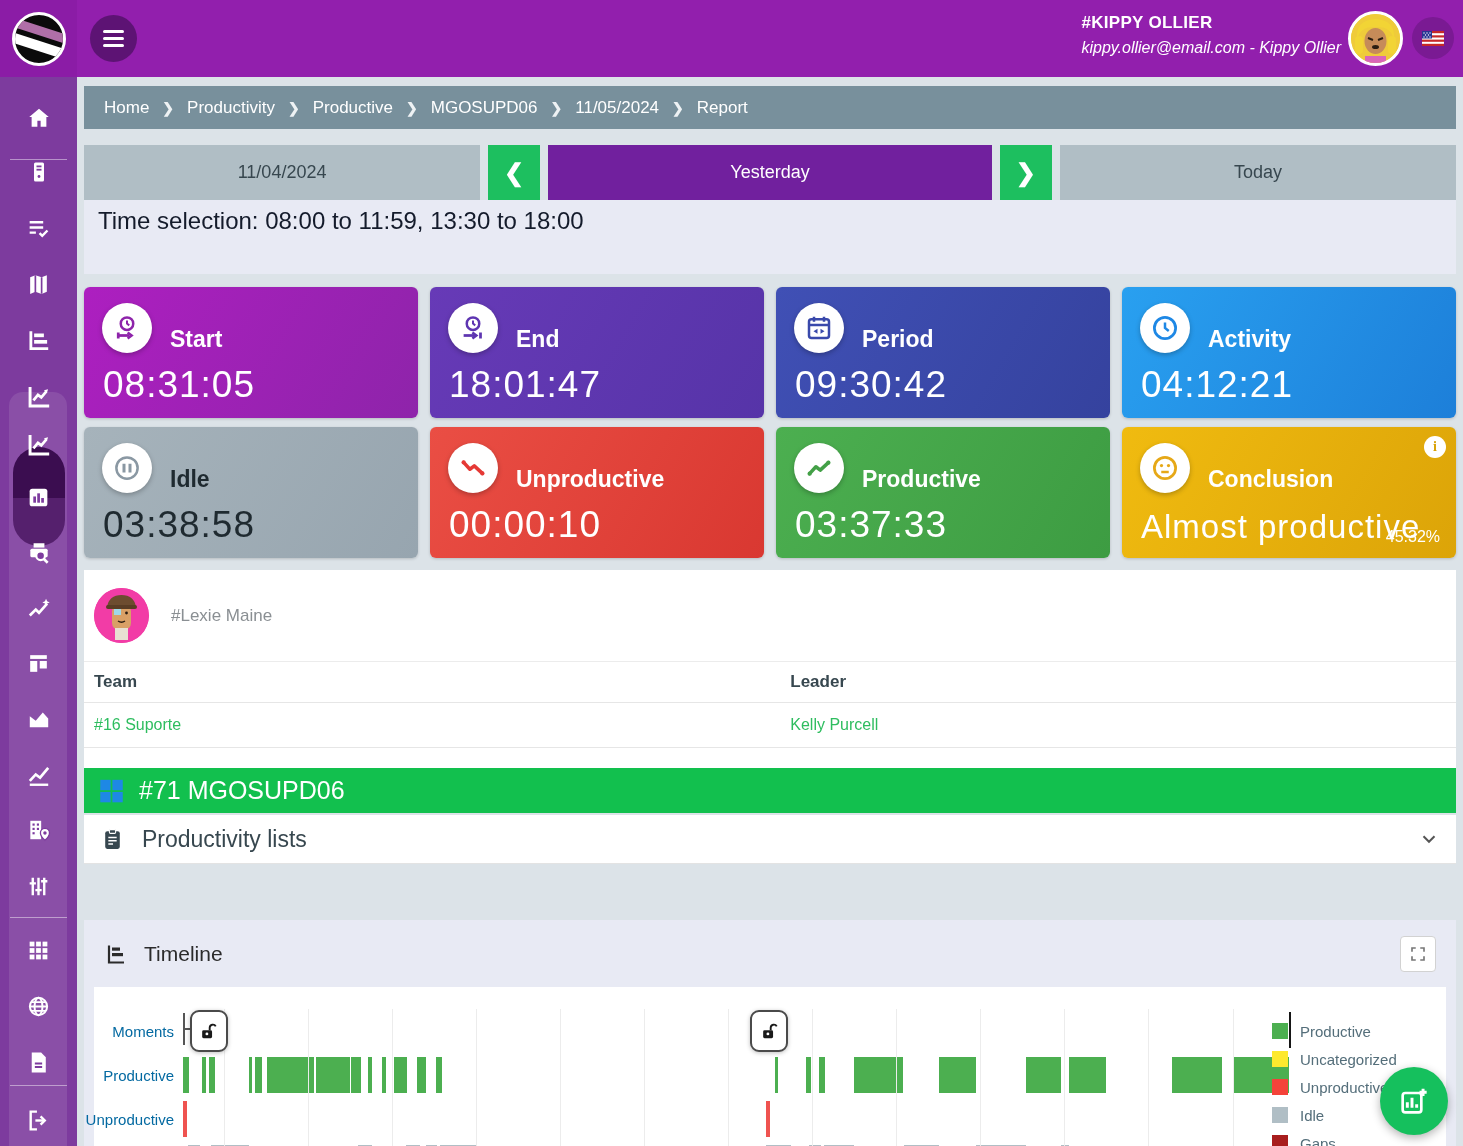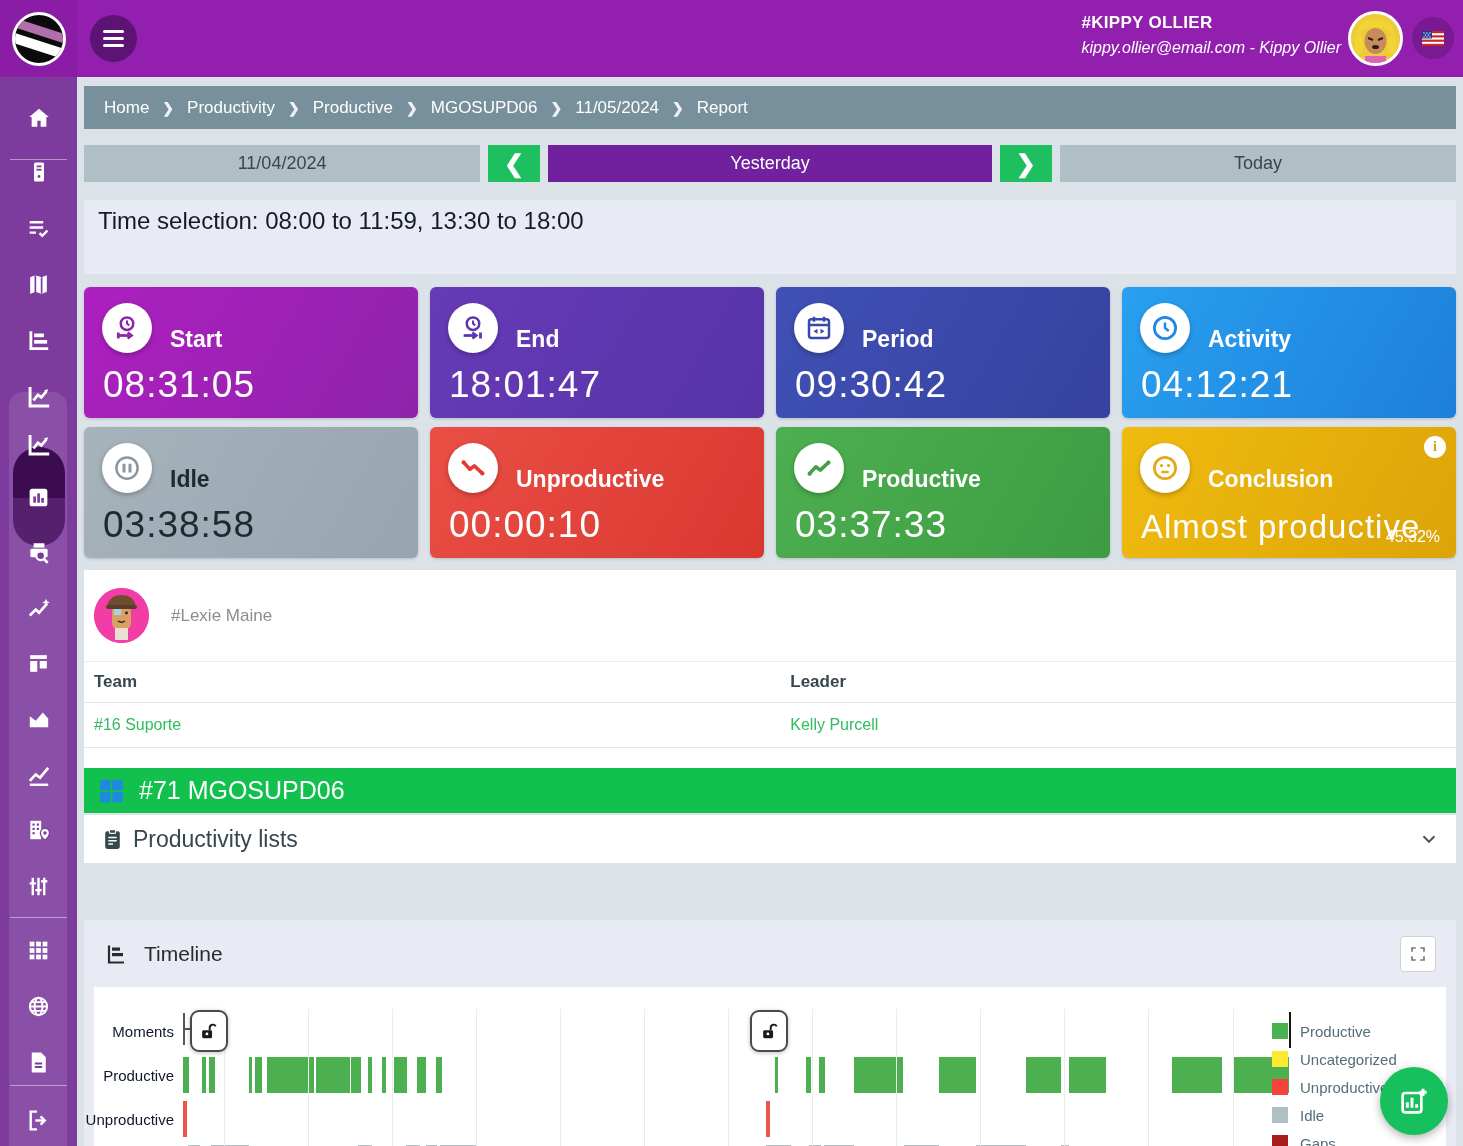--- a/index.html
+++ b/index.html
@@ -27,21 +27,21 @@
   .side-item { position:absolute; left:0; width:77px; height:50px; display:flex; align-items:center; justify-content:center; cursor:pointer; }
   .pill-a { position:absolute; left:13px; top:370px; width:52px; height:51px; background:#3b0d50; border-radius:26px 26px 0 0; }
   .pill-b { position:absolute; left:13px; top:421px; width:52px; height:48px; background:#55206d; border-radius:0 0 26px 26px; }
 
   
   .main { position:absolute; left:77px; top:77px; width:1386px; height:1069px; }
   .breadcrumb { position:absolute; left:7px; right:7px; top:9px; height:43px; background:#78909c; display:flex; align-items:center; padding:0 20px; gap:13px; color:#fff; font-size:17px; }
   .breadcrumb .sep { color:#eef2f4; font-size:14px; font-weight:bold; }
   .breadcrumb span[data-interactable="true"] { cursor:pointer; }
 
-  .datenav { position:absolute; left:7px; right:7px; top:68px; height:37px; display:flex;gap:8px; }
+  .datenav { position:absolute; left:7px; right:7px; top:68px; height:55px; display:flex;gap:8px; }
   .dn-gray { flex:1; background:#b0bec5; color:#37474f; font-size:18px; display:flex; align-items:center; justify-content:center; cursor:pointer; }
   .dn-arrow { width:52px; background:#1dbf5f; color:#fff; font-size:24px; font-weight:bold; display:flex; align-items:center; justify-content:center; cursor:pointer; }
   .dn-current { flex:1.12; background:#71209e; color:#fff; font-size:18px; display:flex; align-items:center; justify-content:center; cursor:pointer; }
 
   .metering { position:absolute; left:7px; right:7px; top:123px; height:74px; background:#e8eaf4; color:#141b2b; font-size:24px; padding:5px 14px; line-height:32px; }
 
   .cards { position:absolute; left:7px; right:7px; top:210px; display:grid; grid-template-columns:repeat(4,1fr); grid-template-rows:131px 131px; gap:9px 12px; }
   .card { border-radius:6px; position:relative; color:#fff; padding:16px 18px; box-shadow:0 1px 3px rgba(0,0,0,.18); }
   .card-head { display:flex; align-items:flex-end; gap:18px; }
   .card-icon { width:50px; height:50px; border-radius:50%; background:#fff; display:flex; align-items:center; justify-content:center; box-shadow:0 2px 5px rgba(0,0,0,.25); flex:none; }
@@ -55,31 +55,31 @@
   .panel { position:absolute; left:7px; right:7px; top:493px; height:198px; background:#fff; }
   .user-row { height:92px; display:flex; align-items:center; padding-left:10px; gap:22px; border-bottom:1px solid #ececec; }
   .avatar-lexie { width:55px; height:55px; border-radius:50%; overflow:hidden; background:#f23ca6; flex:none; }
   .user-name { font-size:17px; color:#8a8f93; }
   .tbl-head { height:41px; display:grid; grid-template-columns:51.5% 1fr; align-items:center; padding:0 10px; font-size:17px; font-weight:bold; color:#37474f; border-bottom:1px solid #e6e6e6; }
   .tbl-row { height:45px; display:grid; grid-template-columns:51.5% 1fr; align-items:center; padding:0 10px; font-size:16px; border-bottom:1px solid #e6e6e6; }
   .tbl-row a { color:#2ebd5f; text-decoration:none; cursor:pointer; }
 
   .machine-bar { position:absolute; left:7px; right:7px; top:691px; height:45px; background:#12c04e; display:flex; align-items:center; gap:14px; padding:0 14px; color:#fff; font-size:25px; }
 
-  .sect-row { position:absolute; left:7px; right:7px; height:49px; background:#fff; display:flex; align-items:center; gap:8px; padding:0 16px; font-size:23px; color:#37474f; border-bottom:1px solid #e3e3e3; cursor:pointer; }
+  .sect-row { position:absolute; left:7px; right:7px; height:49px; background:#fff; display:flex; align-items:center; gap:17px; padding:0 16px; font-size:23px; color:#37474f; border-bottom:1px solid #e3e3e3; cursor:pointer; }
   .sect-row .spacer { flex:1; }
 
   
   .tl-card { position:absolute; left:7px; right:7px; top:843px; height:360px; background:#e8eaf4; padding:10px; }
   .tl-head { height:48px; display:flex; align-items:center; gap:16px; padding:0 10px; font-size:21px; color:#2b2b2b; }
   .tl-head .spacer { flex:1; }
   .expand-btn { width:36px; height:36px; background:#fff; border:1px solid #d2d2d2; border-radius:4px; display:flex; align-items:center; justify-content:center; cursor:pointer; }
   .tl-chart { position:relative; margin-top:9px; background:#fff; height:290px; display:flex; }
   .tl-labels { width:88px; padding-top:22px; flex:none; }
-  .tl-label { height:44px; display:flex; align-items:center; justify-content:flex-end; font-size:15px; color:#0f172a; padding-right:8px; }
+  .tl-label { height:44px; display:flex; align-items:center; justify-content:flex-end; font-size:15px; color:#0369a1; padding-right:8px; }
   .tl-plot { position:relative; margin-top:22px; width:1110px; height:230px; flex:none; }
   .gridline { position:absolute; top:0; bottom:0; width:1px; background:#ececec; }
   .plot-row { position:absolute; left:0; right:0; height:44px; }
   .row-moments { top:0; } .row-productive { top:44px; } .row-unproductive { top:88px; } .row-idle { top:132px; }
   .seg { position:absolute; top:4px; bottom:4px; min-width:2px; }
   .lock-btn { position:absolute; top:1px; width:38px; height:42px; background:#fff; border:2px solid #4a4a4a; border-radius:9px; transform:translateX(-50%); display:flex; align-items:center; justify-content:center; box-shadow:0 1px 4px rgba(0,0,0,.25); cursor:grab; z-index:3; }
   .moment-tick { position:absolute; left:0.1%; top:4px; width:2px; height:32px; background:#555; }
   .moment-link { position:absolute; left:0.2%; top:19px; width:2.1%; height:2px; background:#555; }
   .end-marker { position:absolute; top:3px; width:2px; height:36px; background:#161616; }
   .tl-legend { position:absolute; right:14px; top:30px; width:160px; }

